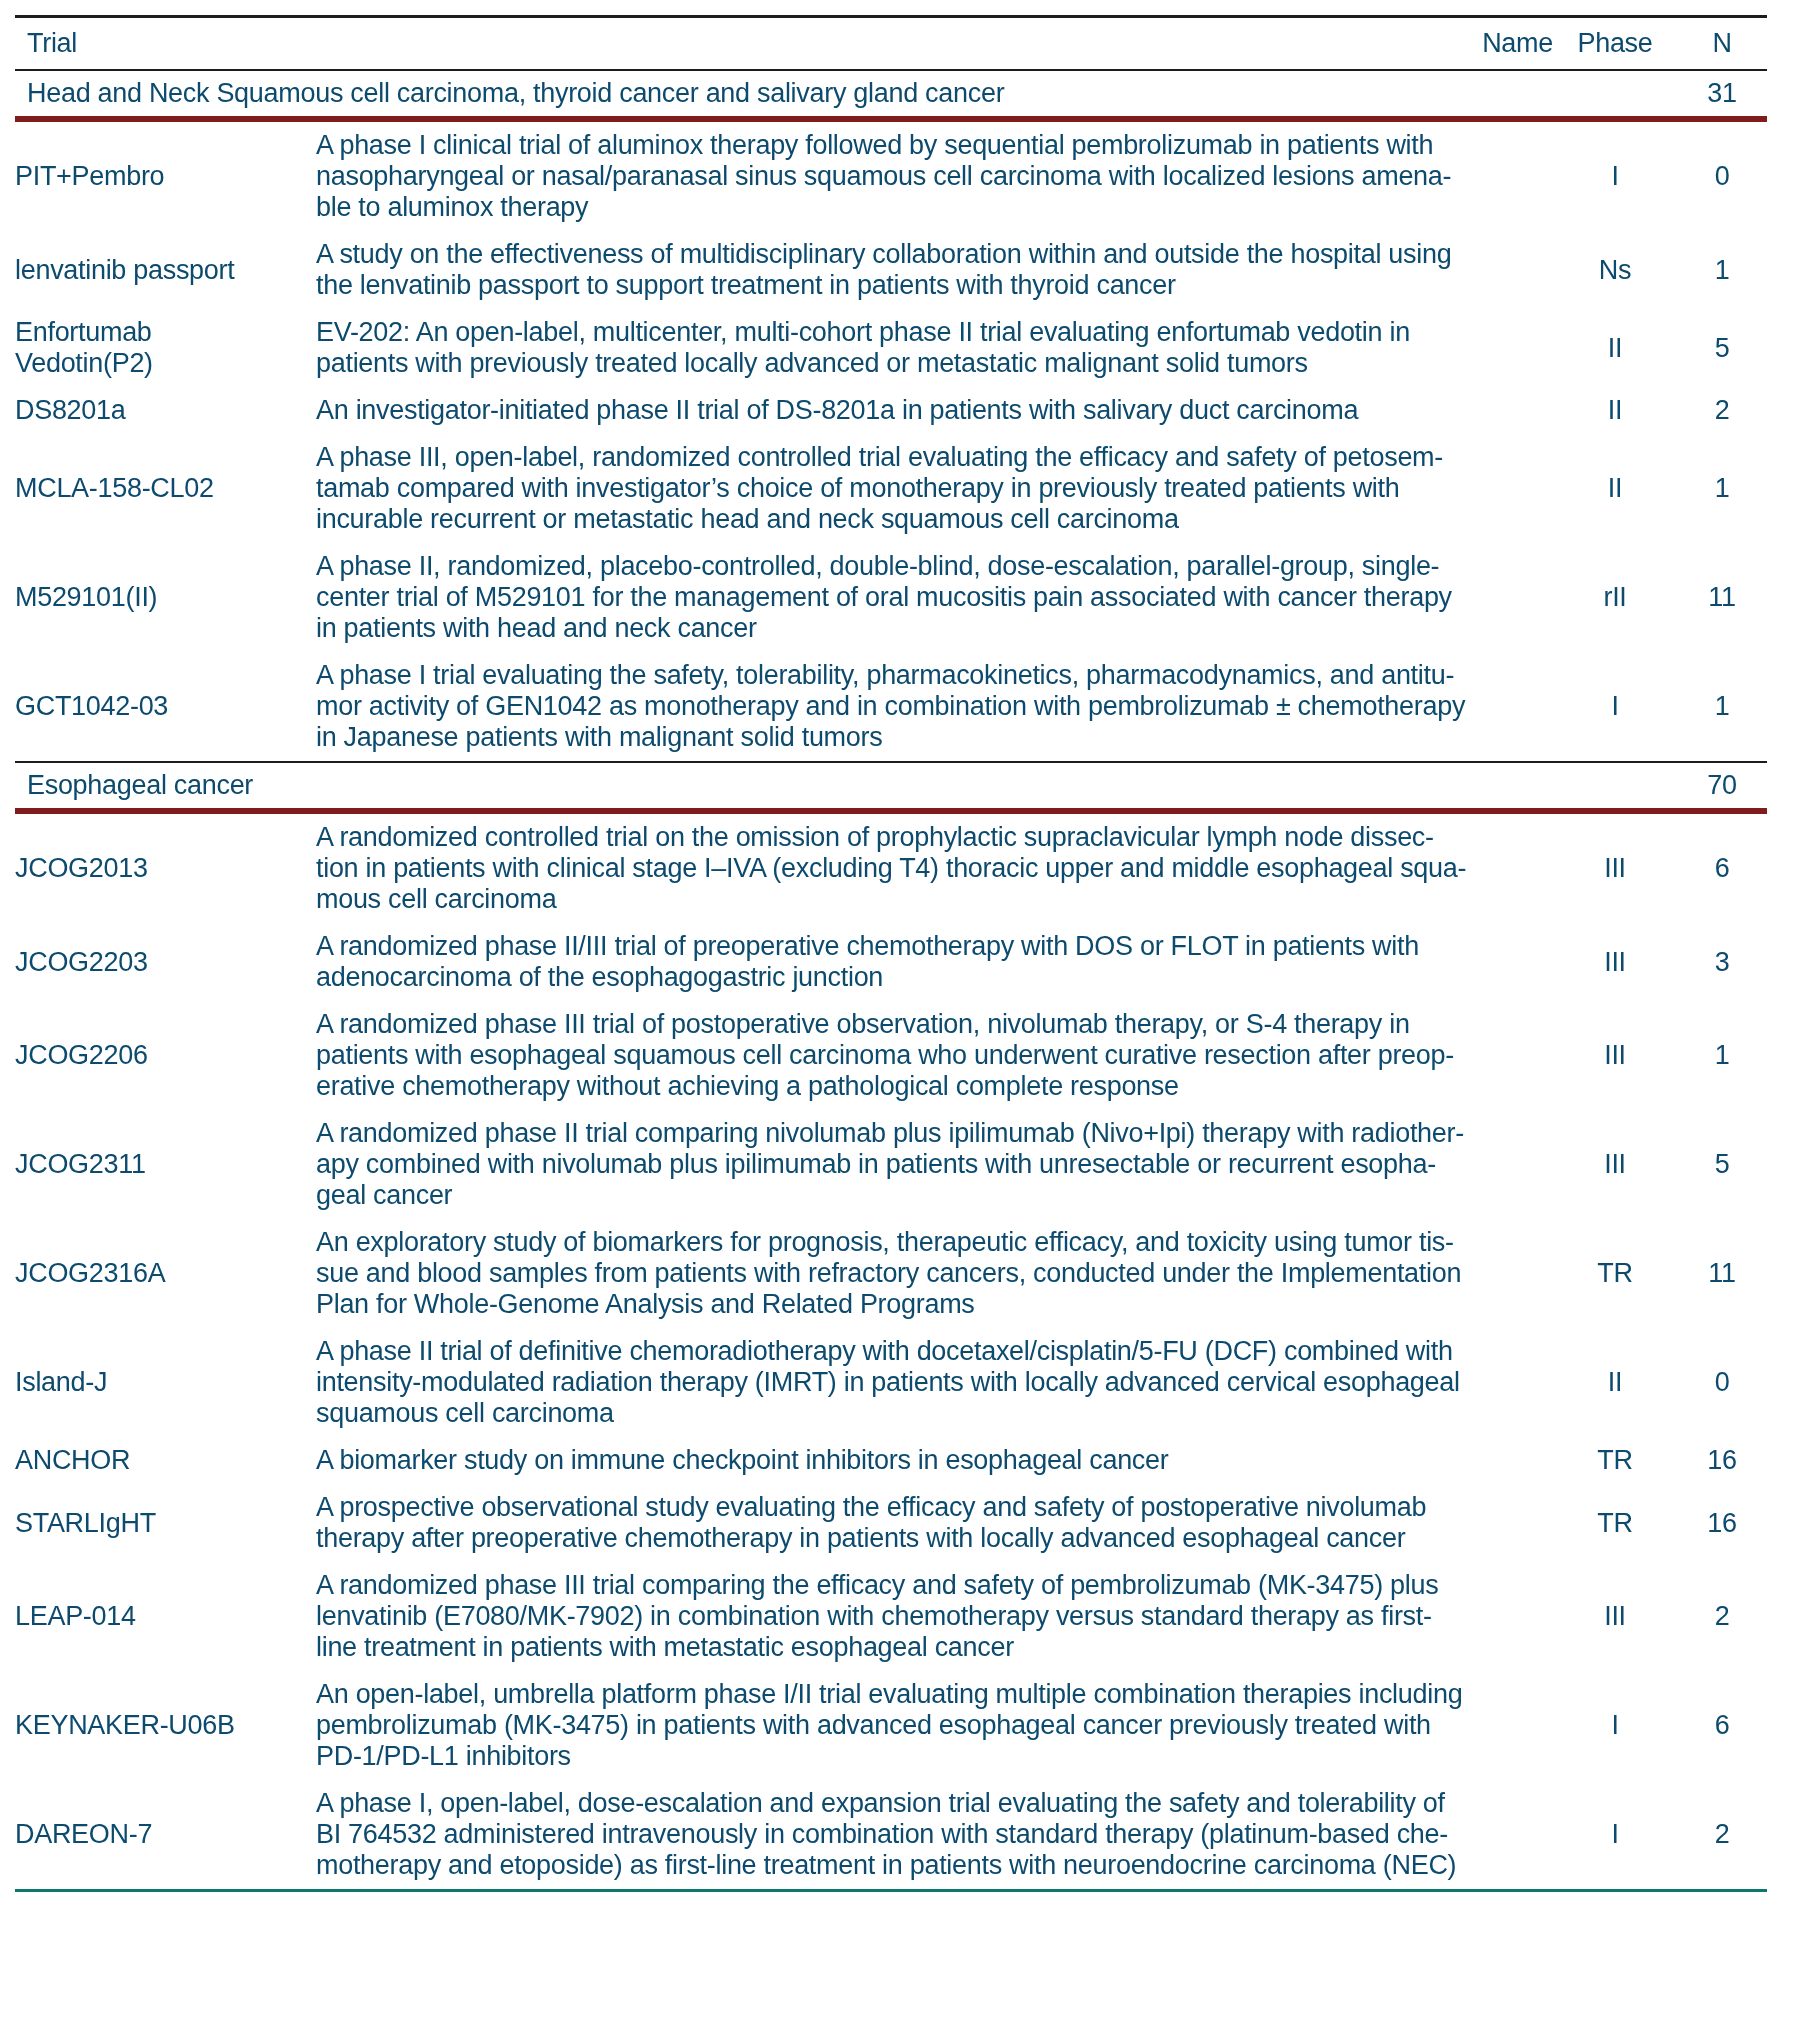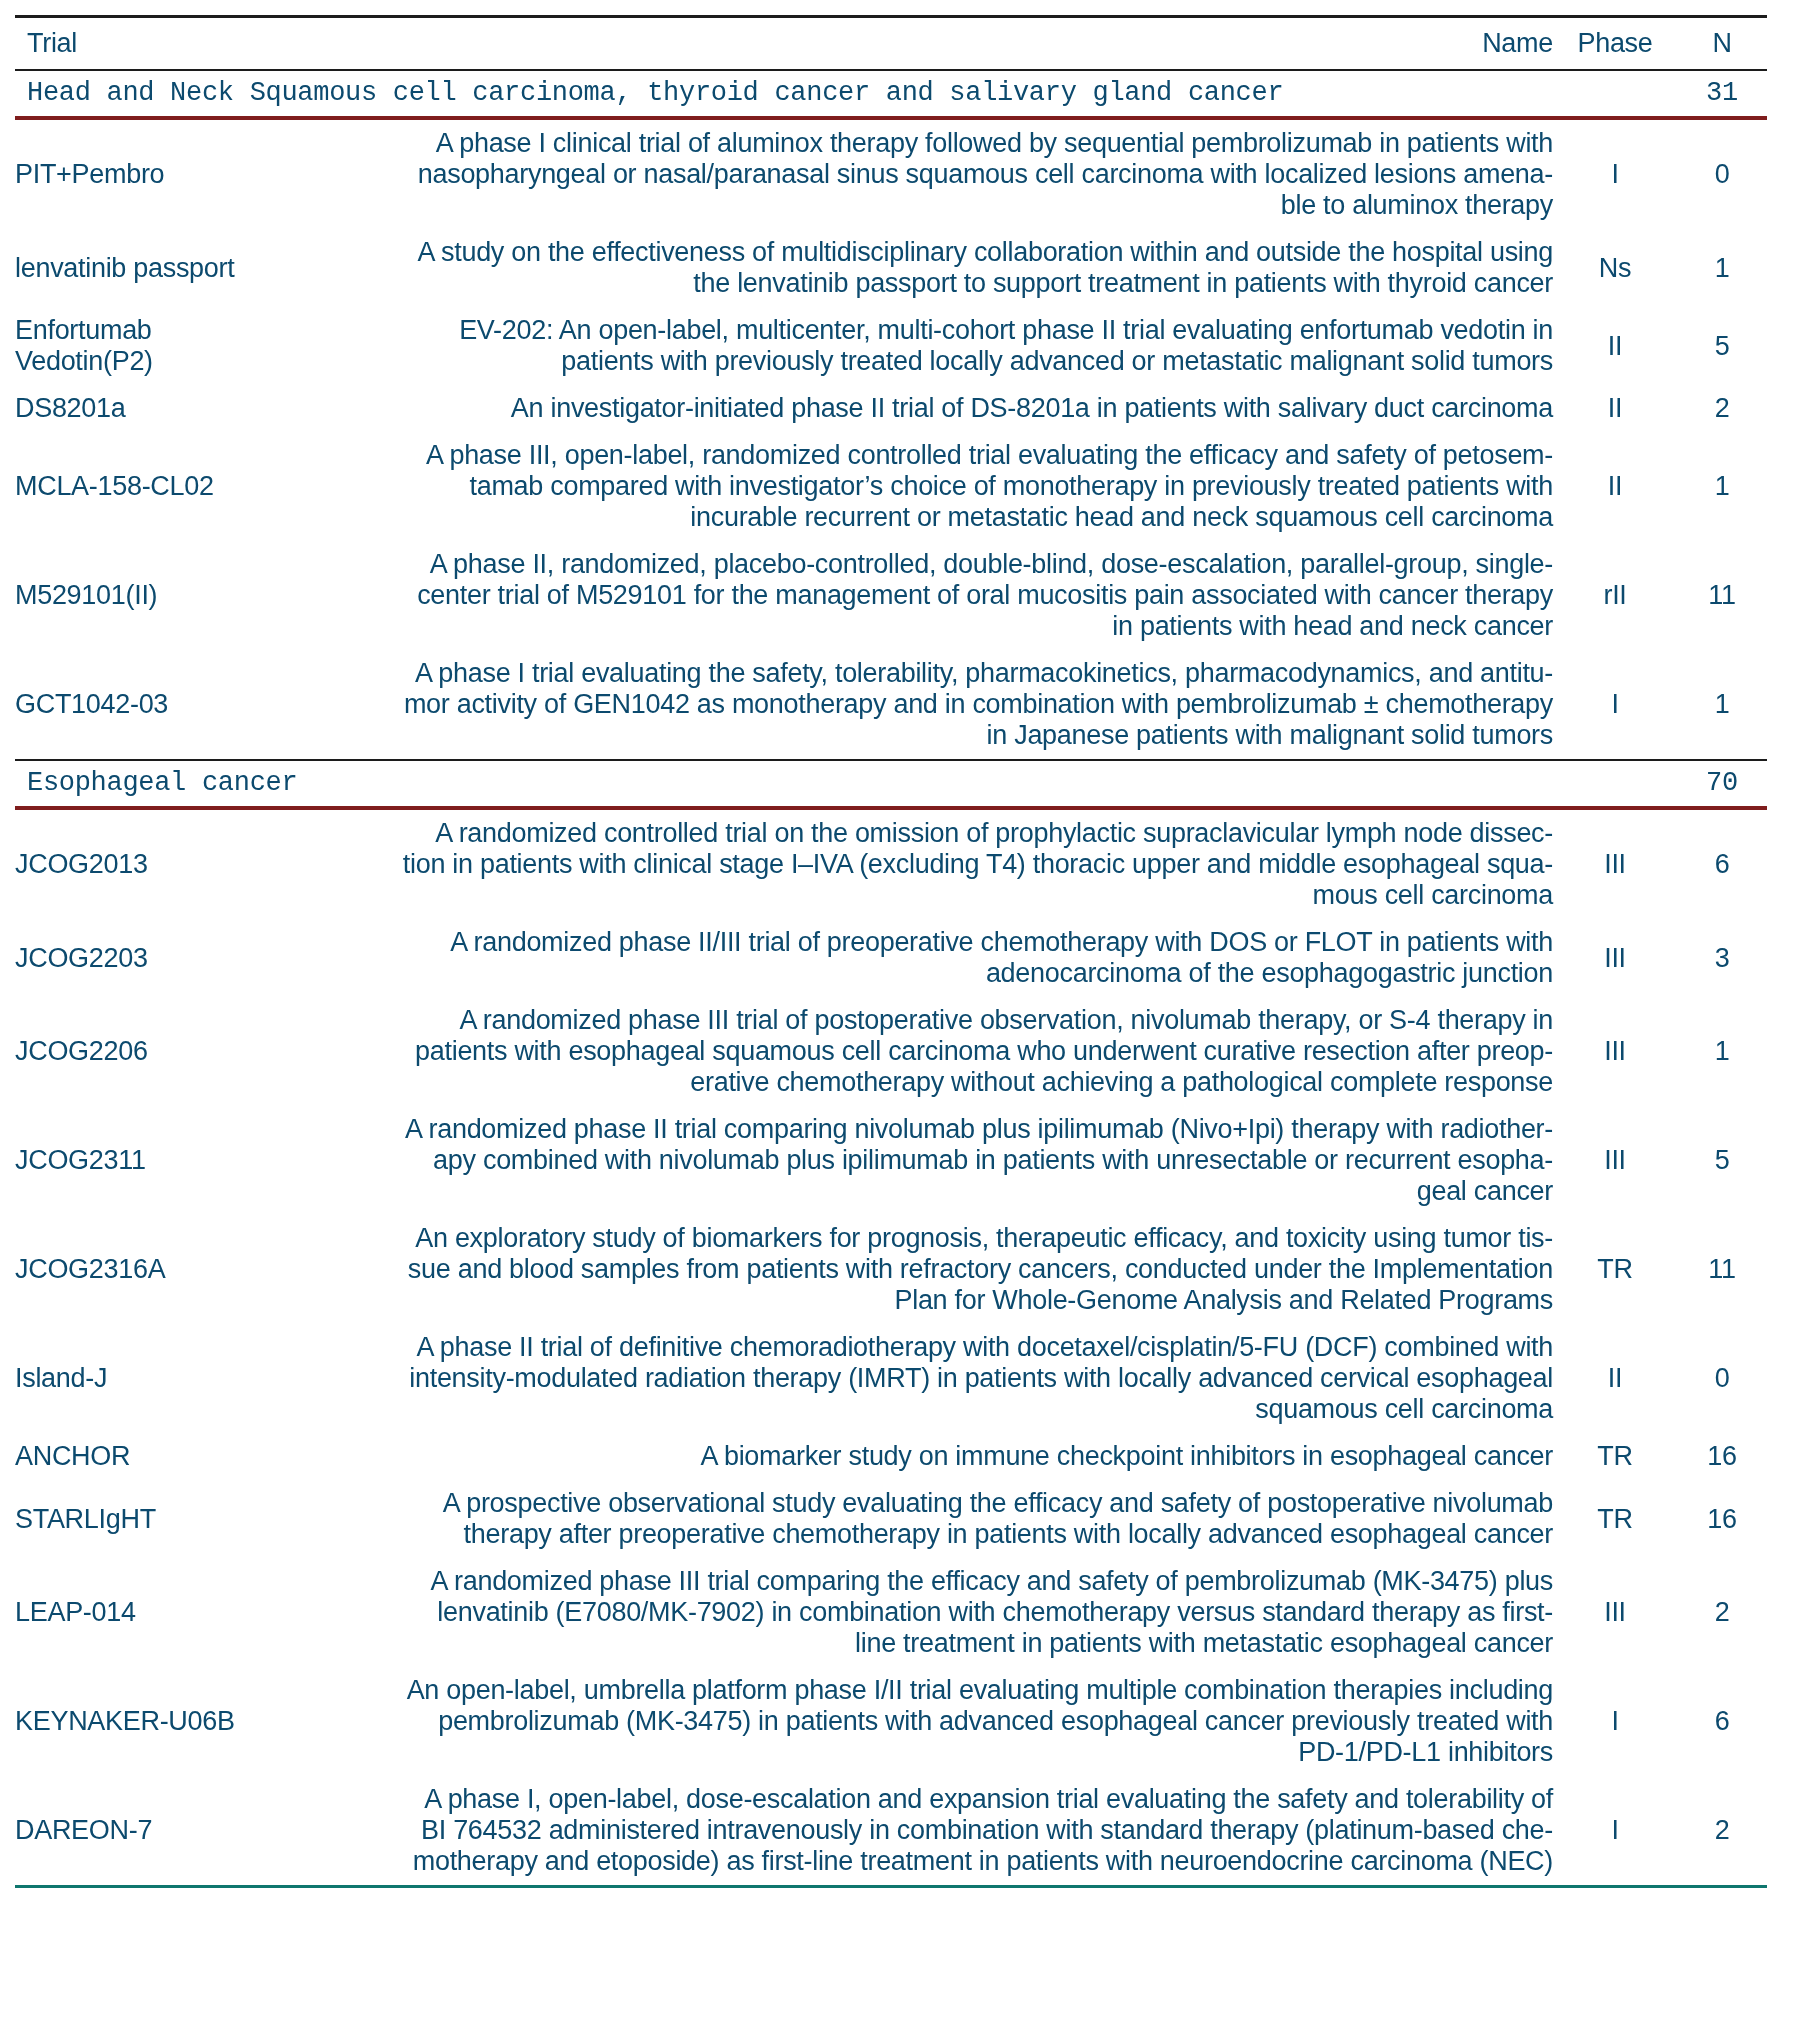--- a/index.html
+++ b/index.html
@@ -38,38 +38,37 @@
     padding: 10px 0;
     vertical-align: middle;
   }
   th.h-trial { text-align: left; padding-left: 12px; }
   th.h-name  { text-align: right; padding-left: 2px; }
   th.h-phase { text-align: center; }
   th.h-n     { text-align: center; }
 
   tr.section td {
     border-top: 2px solid #1c1c1c;
-    border-bottom: 4px solid #7f1d1d;
+    border-bottom: 6px solid #7f1d1d;
     padding: 7px 0;
     vertical-align: middle;
-    font-family: Liberation Mono, monospace;
   }
   tr.section td.s-label { text-align: left; padding-left: 12px; }
   tr.section td.s-n     { text-align: center; }
 
   tr.row td {
     padding: 8px 0;
     vertical-align: middle;
   }
   td.trial {
     text-align: left;
     white-space: pre-line;
   }
   td.name {
-    text-align: right;
+    text-align: left;
     padding-left: 2px !important;
     white-space: pre;
   }
   td.phase { text-align: center; }
   td.n     { text-align: center; }
 
   tr.last td { border-bottom: 3px solid #0f766e; }
 </style>
 </head>
 <body>

